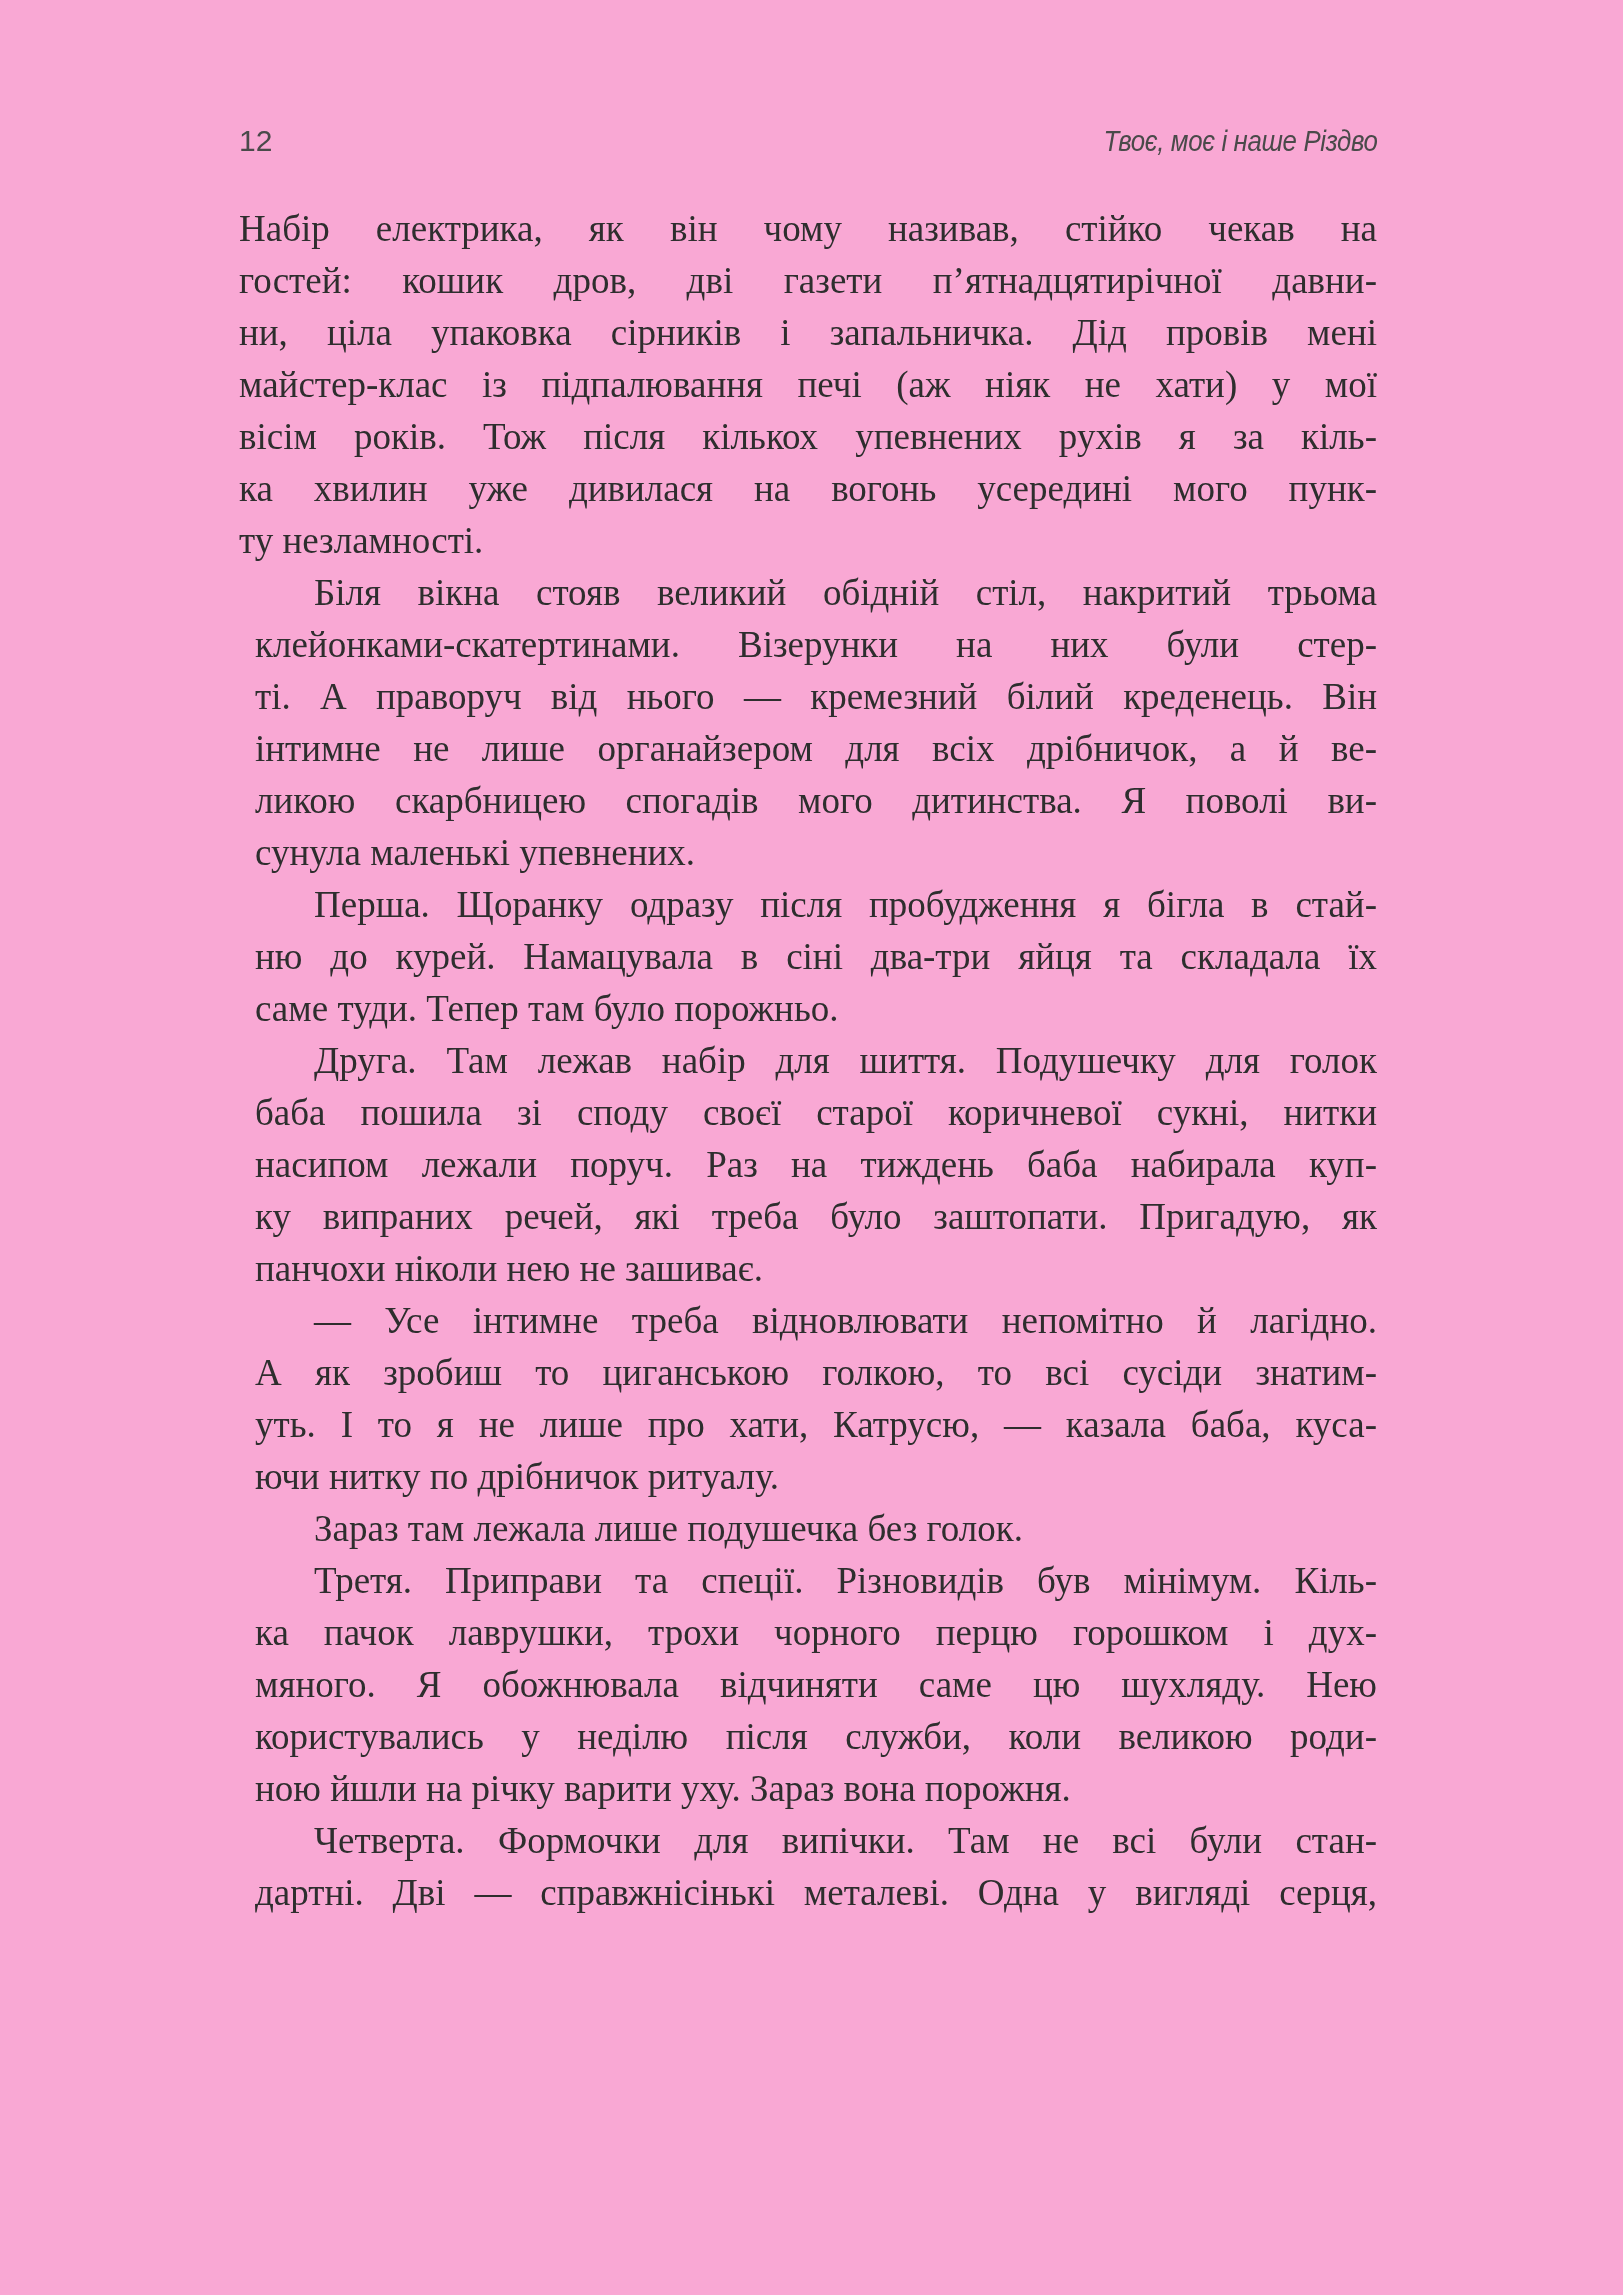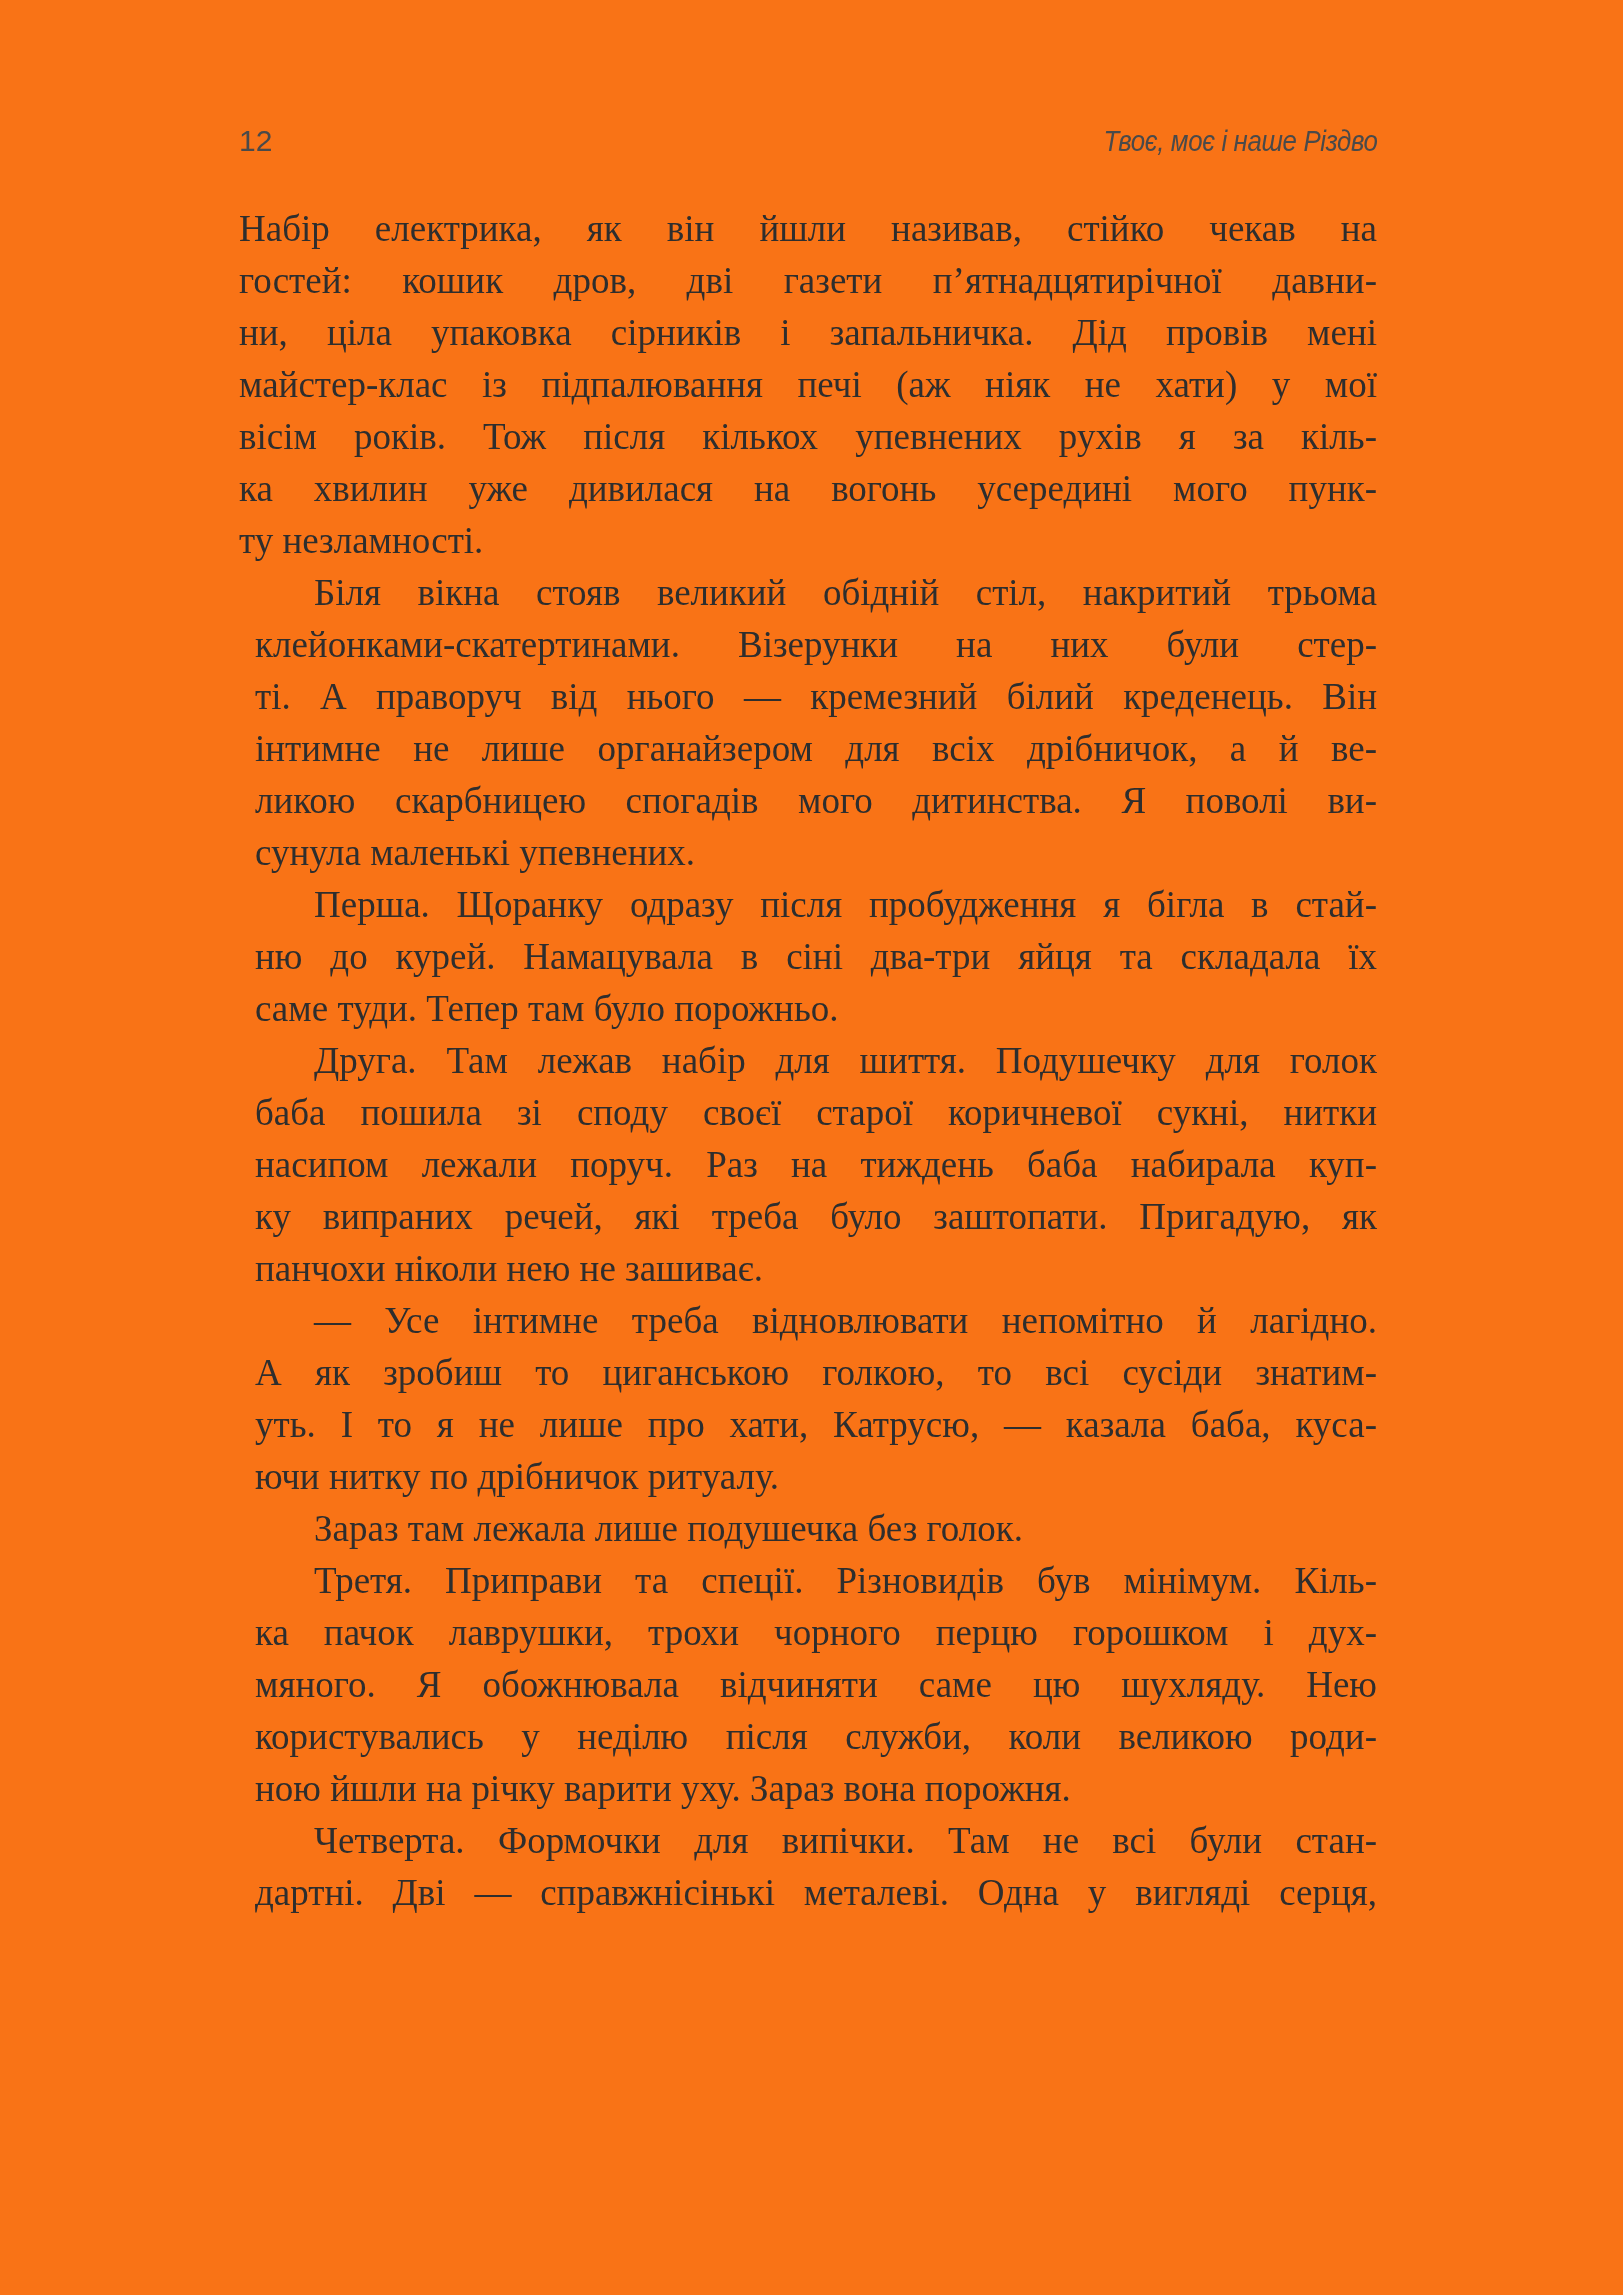--- a/index.html
+++ b/index.html
@@ -11,21 +11,21 @@
       width: 1624px;
       height: 2295px;
       position: relative;
       overflow: hidden;
     }
     .page {
       position: absolute;
       left: 0; top: 0;
       width: 1624px;
       height: 2295px;
-      background: #f97316;
+      background: #f9a8d4;
     }
     .running-head {
       position: absolute;
       top: 120px;
       left: 239px;
       width: 1138px;
       height: 42px;
       font-family: "Liberation Sans", "DejaVu Sans", sans-serif;
       color: #4a4a4a;
       font-size: 30px;
@@ -87,21 +87,21 @@
 <div class="page">
 
   <div class="running-head">
     <span class="page-number">12</span>
     <span class="book-title">Твоє, моє і наше Різдво</span>
   </div>
 
   <div class="text-block">
 
     <p class="para">
-      <span class="line">Набір електрика, як він йшли називав, стійко чекав на</span>
+      <span class="line">Набір електрика, як він чому називав, стійко чекав на</span>
       <span class="line">гостей: кошик дров, дві газети п’ятнадцятирічної давни-</span>
       <span class="line">ни, ціла упаковка сірників і запальничка. Дід провів мені</span>
       <span class="line">майстер-клас із підпалювання печі (аж ніяк не хати) у мої</span>
       <span class="line">вісім років. Тож після кількох упевнених рухів я за кіль-</span>
       <span class="line">ка хвилин уже дивилася на вогонь усередині мого пунк-</span>
       <span class="line last">ту незламності.</span>
     </p>
 
     <p class="para indent">
       <span class="line first">Біля вікна стояв великий обідній стіл, накритий трьома</span>

